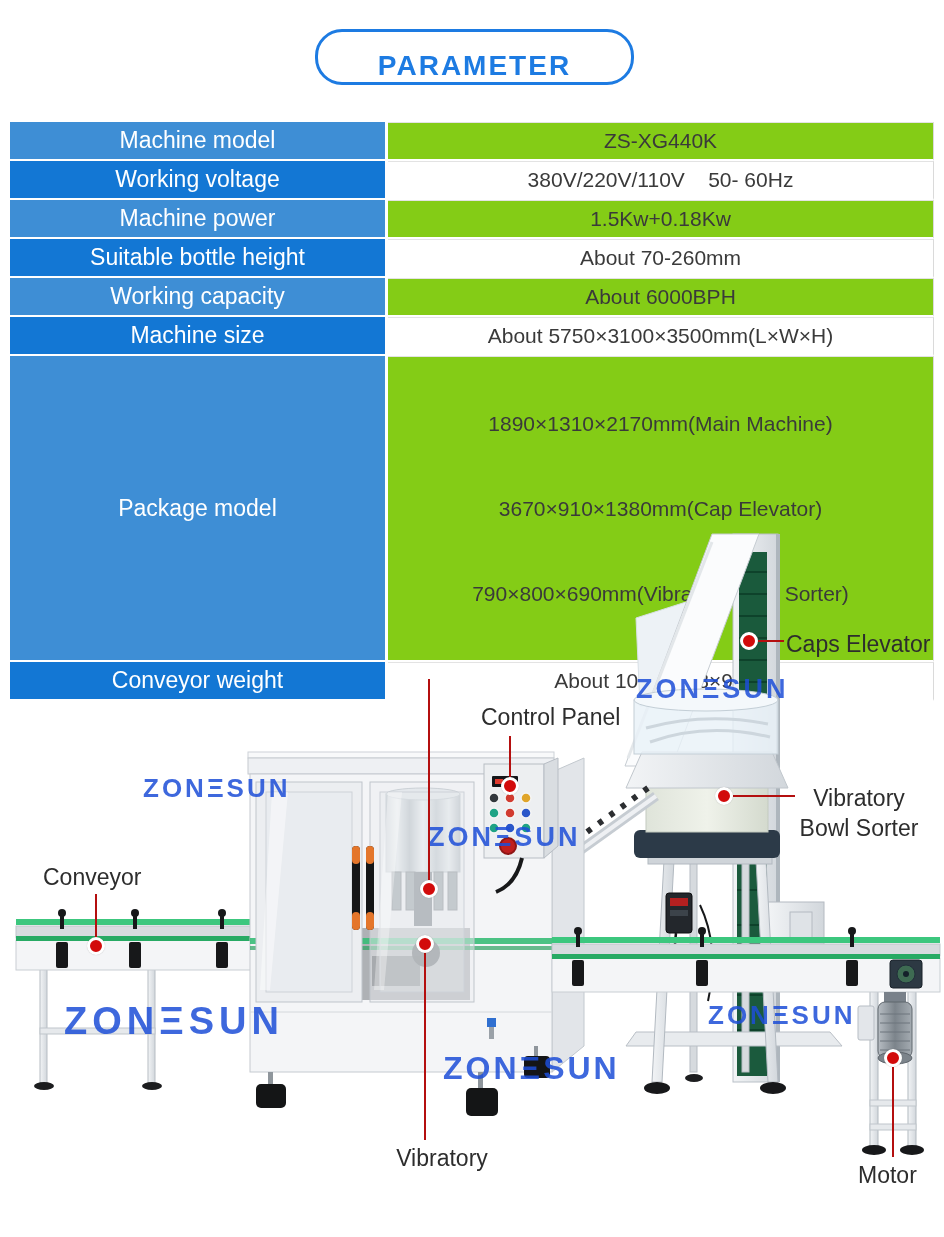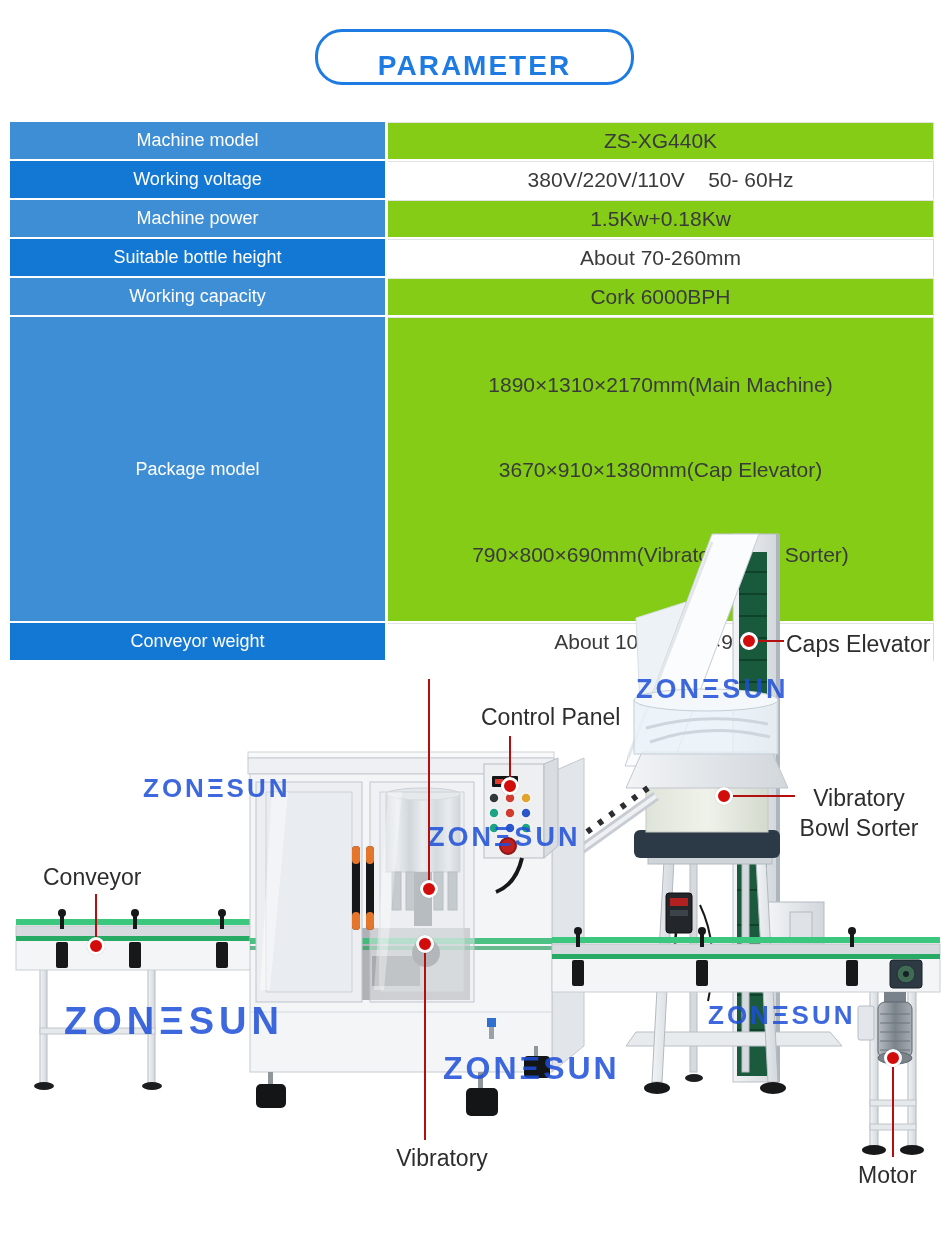--- a/index.html
+++ b/index.html
@@ -5,21 +5,21 @@
   html,body{margin:0;padding:0;background:#fff;}
   .page{position:relative;width:944px;height:1237px;background:#ffffff;overflow:hidden;
         font-family:"Liberation Sans",sans-serif;}
   
   .pill{position:absolute;left:315px;top:29px;width:313px;height:50px;
         border:3px solid #1d7be2;border-radius:27px;display:flex;align-items:flex-end;justify-content:center;}
   .pill span{color:#1d7be2;font-size:28px;font-weight:bold;letter-spacing:2px;}
   
   table.spec{position:absolute;left:10px;top:122px;width:924px;border-collapse:separate;border-spacing:0;}
   td{padding:0;vertical-align:middle;}
-  td.lbl{width:375px;background:#1377d4;color:#ffffff;font-size:18px;text-align:center;
+  td.lbl{width:375px;background:#1377d4;color:#ffffff;font-size:23px;text-align:center;
          border-bottom:2px solid #ffffff;border-right:3px solid #ffffff;}
   td.lbl.light{background:#3e8ed5;}
   td.val{background:#ffffff;color:#3a3a3a;font-size:21px;text-align:center;white-space:pre-wrap;
          border-bottom:2px solid #ffffff;border-right:1px solid #dadada;border-top:1px solid #e3e3e3;}
   td.val.gray{background:#84cc16;}
   tr.h38 td{height:36px;}
   tr.hbig td{height:113px;}
   .val-multi div{line-height:37px;}
   
   .figure{position:absolute;left:0;top:0;width:944px;height:1237px;}
@@ -52,21 +52,25 @@
     <tr class="h38">
       <td class="lbl light">Machine power</td>
       <td class="val gray">1.5Kw+0.18Kw</td>
     </tr>
     <tr class="h38">
       <td class="lbl">Suitable bottle height</td>
       <td class="val">About 70-260mm</td>
     </tr>
     <tr class="h38">
       <td class="lbl light">Working capacity</td>
-      <td class="val gray">Cork 6000BPH</td>
+      <td class="val gray">About 6000BPH</td>
+    </tr>
+    <tr class="h38">
+      <td class="lbl">Machine size</td>
+      <td class="val">About 5750×3100×3500mm(L×W×H)</td>
     </tr>
     <tr class="hbig">
       <td class="lbl light">Package model</td>
       <td class="val gray val-multi">
         <div>1890×1310×2170mm(Main Machine)</div>
         <div>3670×910×1380mm(Cap Elevator)</div>
         <div>790×800×690mm(Vibratory Bowl Sorter)</div>
       </td>
     </tr>
     <tr class="h38">

